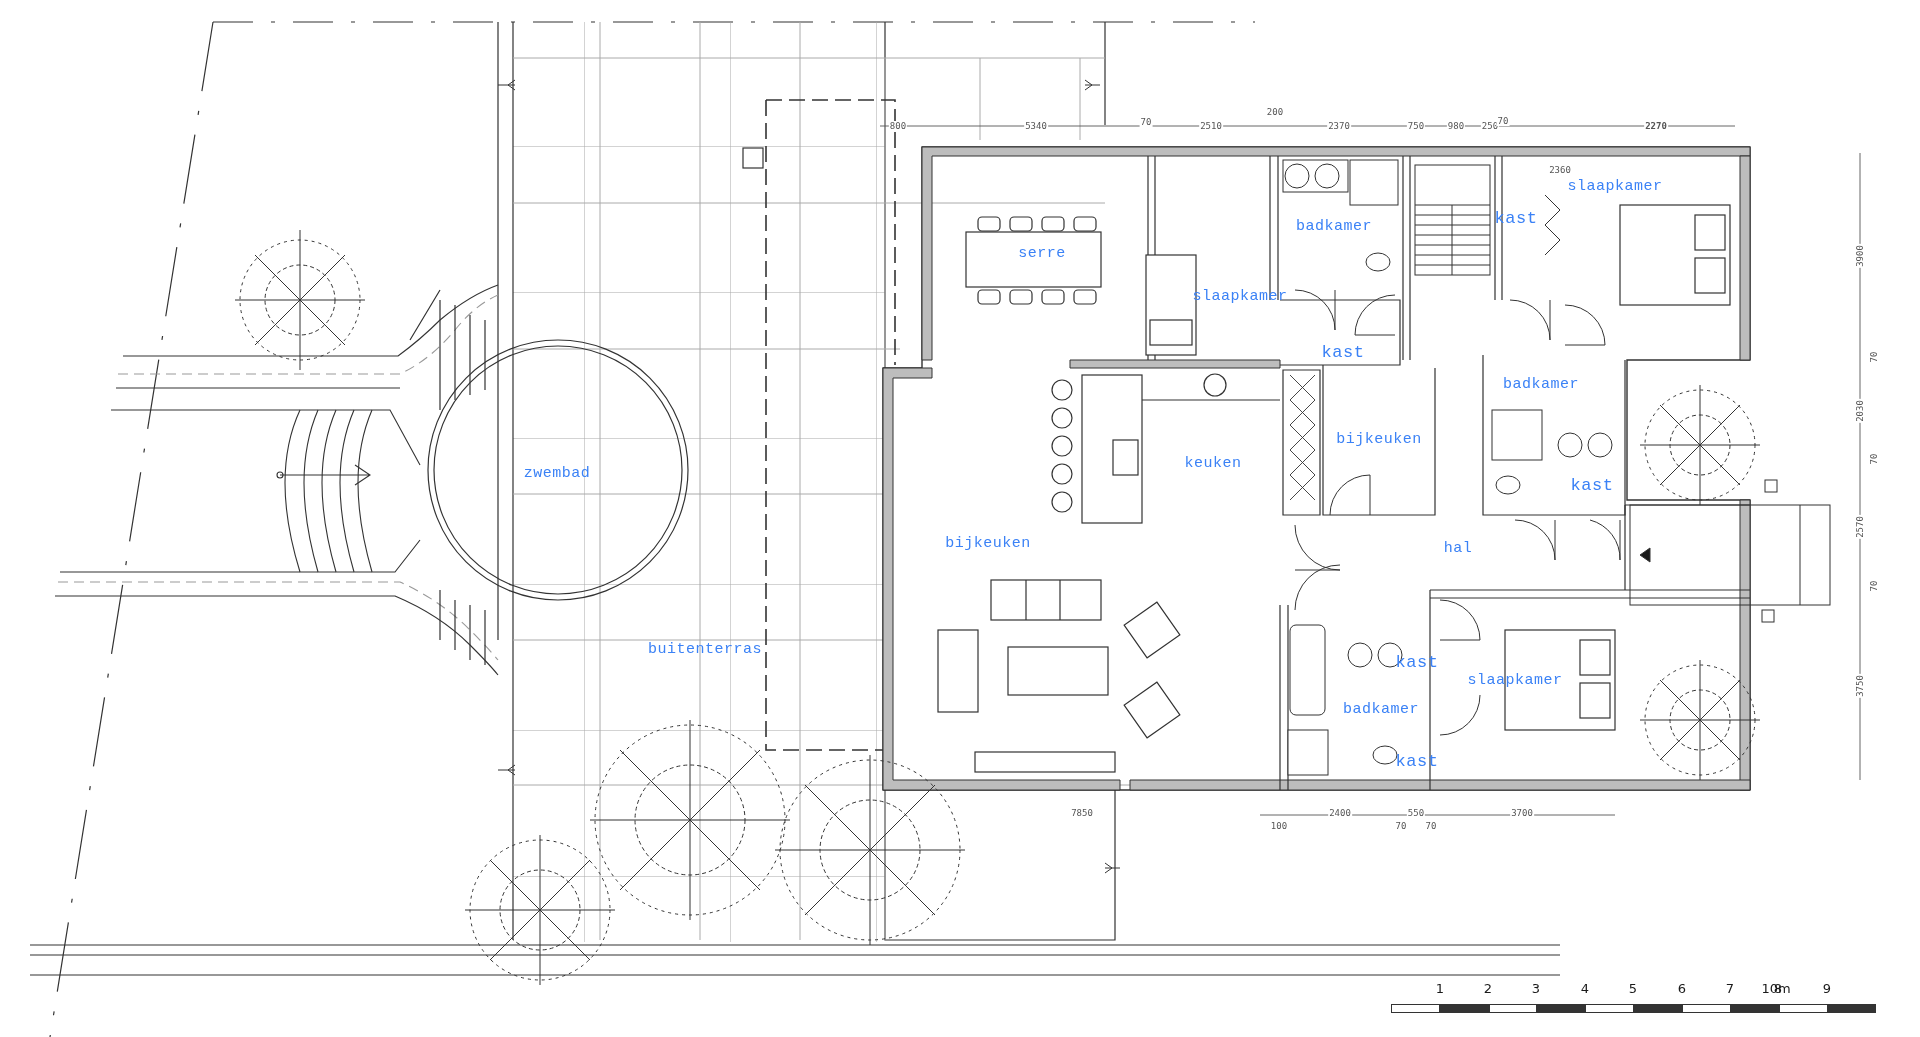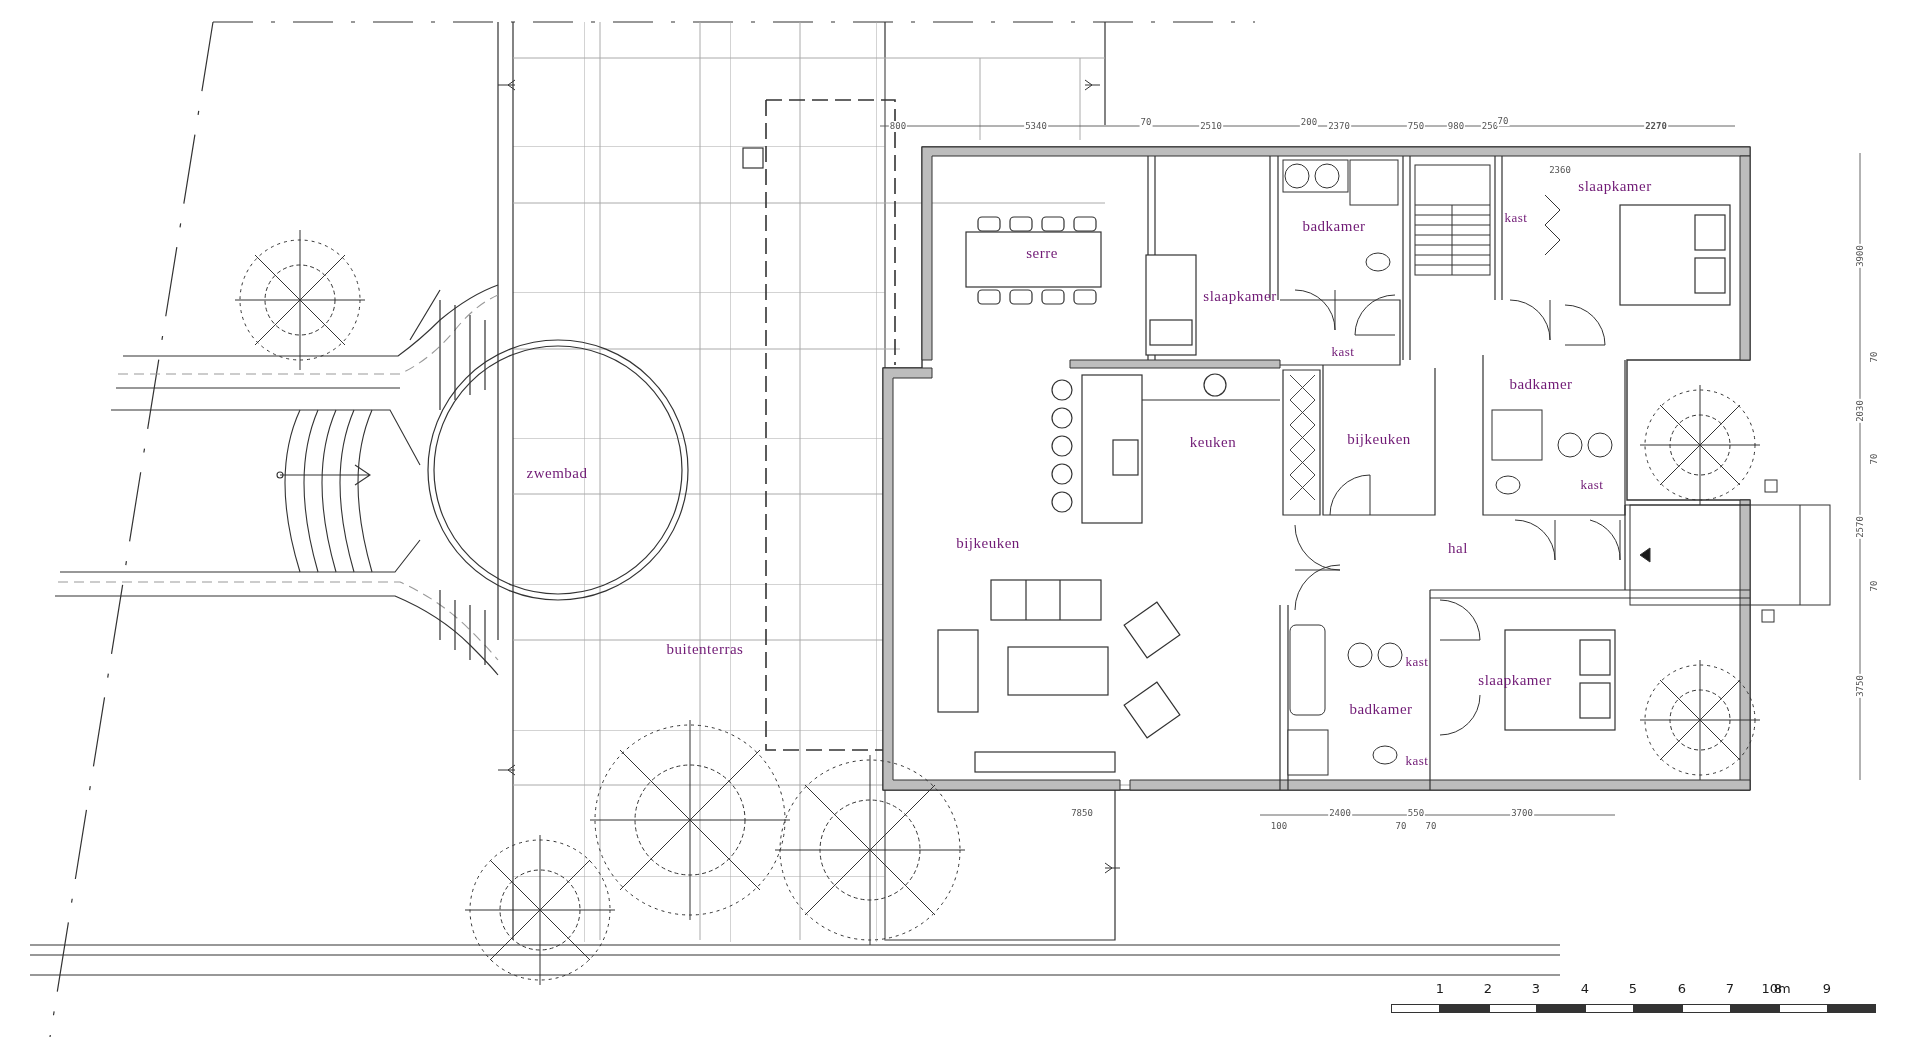--- a/index.html
+++ b/index.html
@@ -1,21 +1,21 @@
 <!DOCTYPE html>
 <html><head>
 <meta charset="utf-8">
 <style>
   html, body { margin: 0; padding: 0; background: #ffffff; }
   body { width: 1920px; height: 1037px; position: relative; overflow: hidden;
          font-family: "DejaVu Sans Mono", "Liberation Mono", monospace; color: #1a1a1a; }
   #plan { position: absolute; left: 0; top: 0; width: 1920px; height: 1037px; }
-  .room-label { position: absolute; font-family: Liberation Serif, serif; font-size: 15px;
-                color: #701a75; white-space: nowrap; transform: translate(-50%, -50%); letter-spacing: 0.5px; }
-  .small-label { font-size: 13px; }
+  .room-label { position: absolute; font-family: Liberation Mono, monospace; font-size: 15px;
+                color: #3b82f6; white-space: nowrap; transform: translate(-50%, -50%); letter-spacing: 0.5px; }
+  .small-label { font-size: 17px; }
   .dim { position: absolute; font-family: "DejaVu Sans Mono", monospace; font-size: 9px; color: #555;
          white-space: nowrap; transform: translate(-50%, -50%); background: #fff; padding: 0 1px; }
   .dim.v { transform: translate(-50%, -50%) rotate(-90deg); }
   .scale-num { position: absolute; font-family: "DejaVu Sans", sans-serif; font-size: 13px;
                color: #1a1a1a; transform: translateX(-50%); top: 981px; }
   .scale-bar { position: absolute; top: 1004px; height: 9px; border: 1px solid #333; box-sizing: border-box; }
 </style>
 </head>
 <body>
 
@@ -230,38 +230,38 @@
     <path d="M1260 815 H1615"></path>
   </g>
 </svg>
 
 <div class="room-label" style="left:1042px;top:253px;">serre</div>
 <div class="room-label" style="left:1240px;top:296px;">slaapkamer</div>
 <div class="room-label" style="left:1334px;top:226px;">badkamer</div>
 <div class="room-label" style="left:1615px;top:186px;">slaapkamer</div>
 <div class="room-label small-label" style="left:1516px;top:218px;">kast</div>
 <div class="room-label small-label" style="left:1343px;top:352px;">kast</div>
-<div class="room-label" style="left:1213px;top:442px;">keuken</div>
+<div class="room-label" style="left:1213px;top:463px;">keuken</div>
 <div class="room-label" style="left:1379px;top:439px;">bijkeuken</div>
 <div class="room-label" style="left:1541px;top:384px;">badkamer</div>
 <div class="room-label small-label" style="left:1592px;top:485px;">kast</div>
 <div class="room-label" style="left:988px;top:543px;">bijkeuken</div>
 <div class="room-label" style="left:1458px;top:548px;">hal</div>
 <div class="room-label small-label" style="left:1417px;top:662px;">kast</div>
 <div class="room-label small-label" style="left:1417px;top:761px;">kast</div>
 <div class="room-label" style="left:1381px;top:709px;">badkamer</div>
 <div class="room-label" style="left:1515px;top:680px;">slaapkamer</div>
 <div class="room-label" style="left:557px;top:473px;">zwembad</div>
 <div class="room-label" style="left:705px;top:649px;">buitenterras</div>
 
 <div class="dim" style="left:898px;top:126px;">800</div>
 <div class="dim" style="left:1036px;top:126px;">5340</div>
 <div class="dim" style="left:1146px;top:122px;">70</div>
 <div class="dim" style="left:1211px;top:126px;">2510</div>
-<div class="dim" style="left:1275px;top:122px;margin-left:34px;">200</div>
+<div class="dim" style="left:1275px;top:112px;">200</div>
 <div class="dim" style="left:1339px;top:126px;">2370</div>
 <div class="dim" style="left:1416px;top:126px;">750</div>
 <div class="dim" style="left:1456px;top:126px;">980</div>
 <div class="dim" style="left:1490px;top:126px;">250</div>
 <div class="dim" style="left:1503px;top:121px;">70</div>
 <div class="dim" style="left:1560px;top:126px;margin-top:44px;">2360</div>
 <div class="dim" style="left:1656px;top:126px;font-weight:bold;">2270</div>
 
 <div class="dim v" style="left:1860px;top:256px;">3900</div>
 <div class="dim v" style="left:1874px;top:357px;">70</div>

